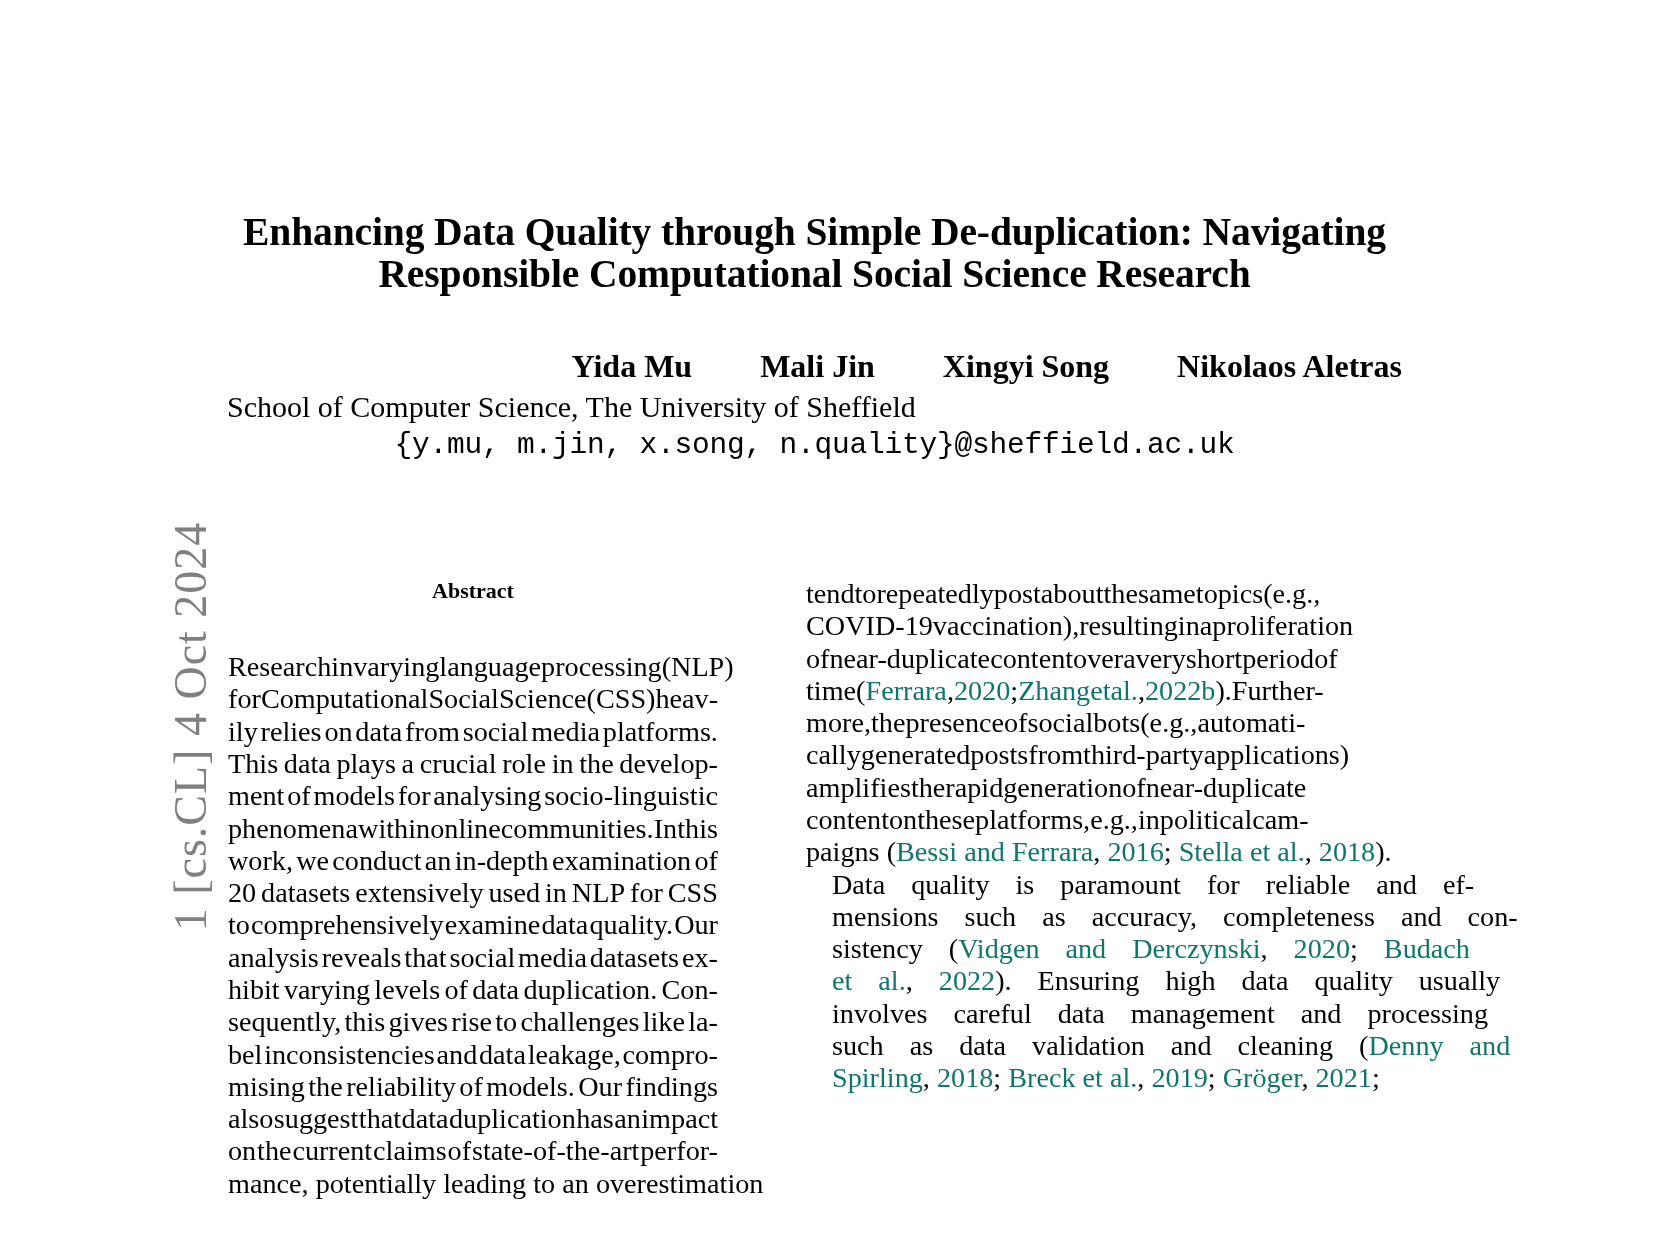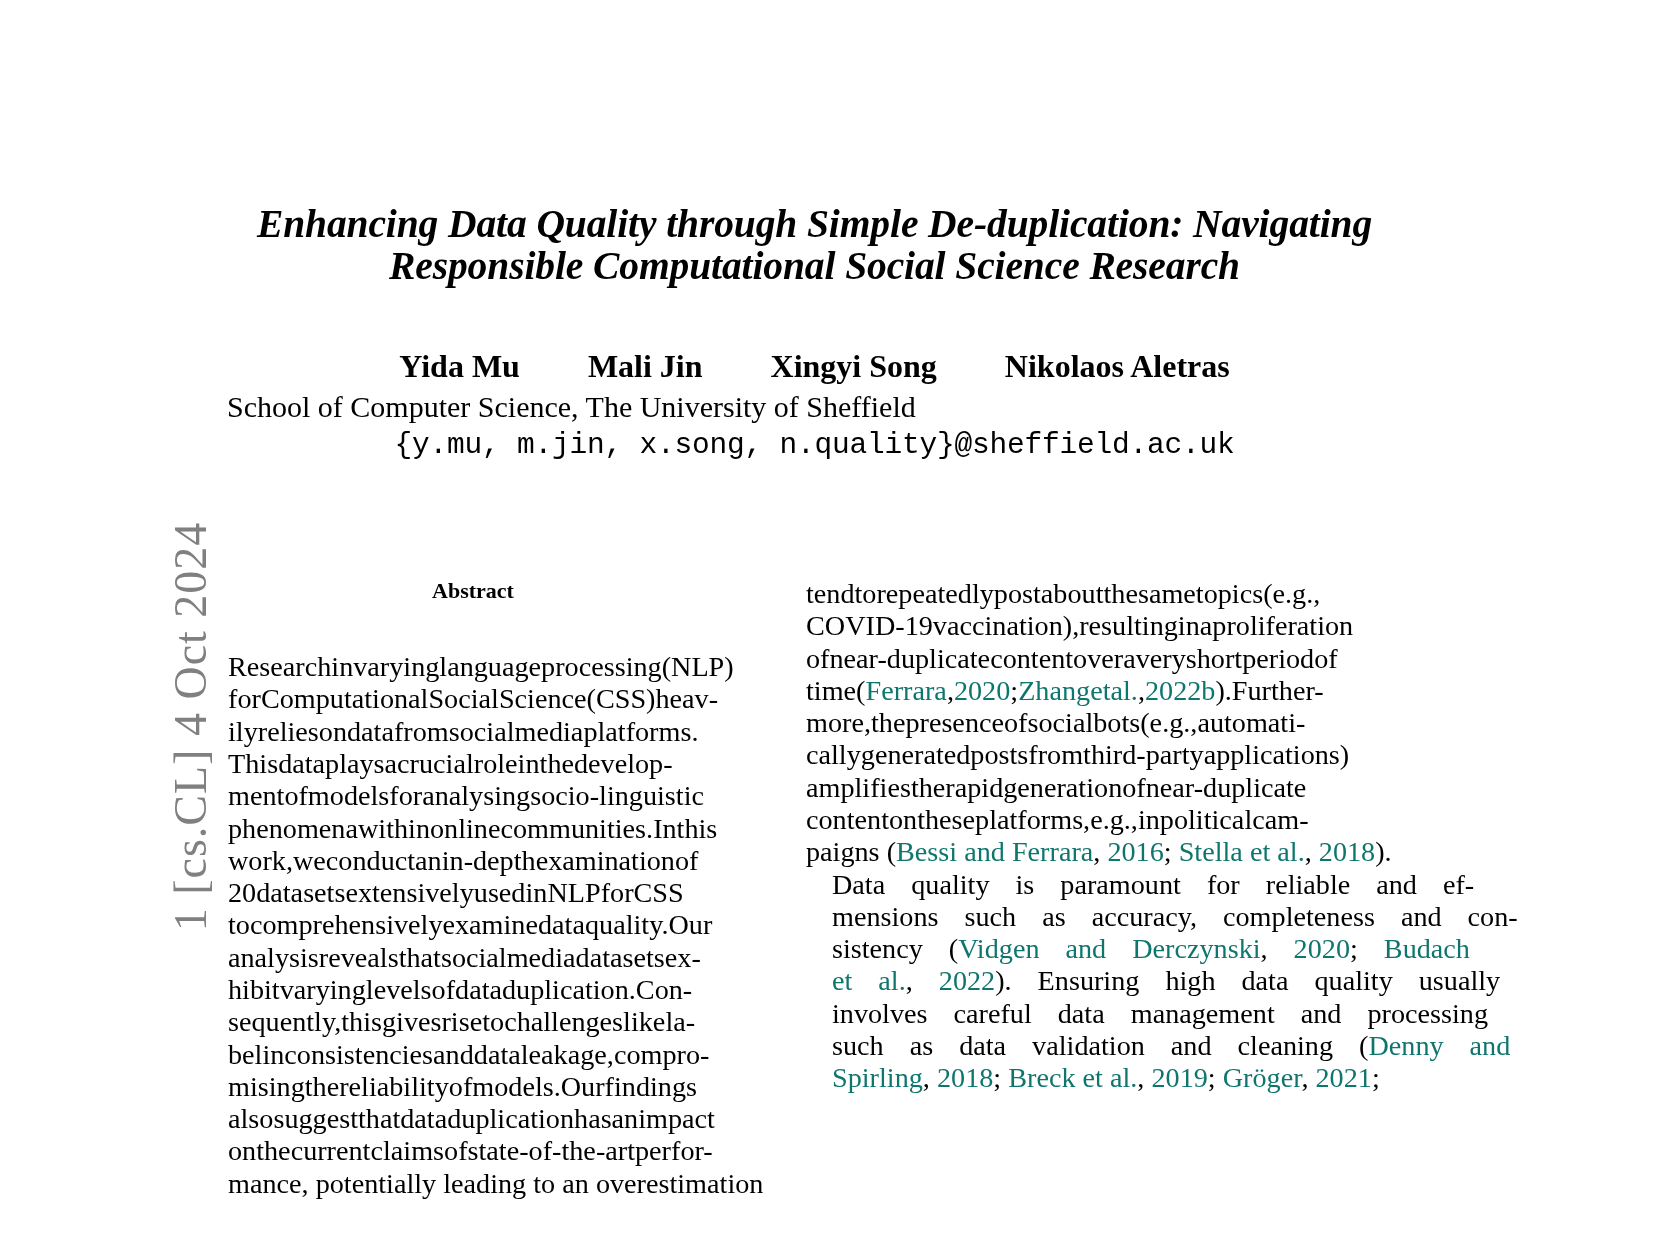--- a/index.html
+++ b/index.html
@@ -39,42 +39,41 @@
     position: absolute;
     left: 0;
     top: 0;
     width: 1654px;
     height: 1241px;
   }
 
   .title-block {
     position: absolute;
     left: 227px;
-    top: 204px;
+    top: 212px;
     width: 1175px;
     text-align: center;
-    font-style: italic;
   }
   .paper-title {
     font-size: 39.5px;
     font-weight: bold;
     line-height: 1.06;
     letter-spacing: -0.1px;
     margin: 0;
   }
   .paper-title .line2 {
     display: block;
   }
 
   .authors-row {
     position: absolute;
     left: 227px;
     top: 348px;
     width: 1175px;
-    text-align: center;
+    text-align: right;
     font-size: 32px;
     font-weight: bold;
     white-space: nowrap;
   }
   .authors-row .author {
     display: inline-block;
   }
   .authors-row .gap {
     display: inline-block;
     width: 68px;
@@ -136,20 +135,21 @@
     text-decoration: none;
   }
 
   
   .ln {
     display: block;
     white-space: nowrap;
   }
   .ln.j {
     display: flex;
+    justify-content: space-between;
     white-space: nowrap;
   }
   .ln.j > span { white-space: pre; }
 </style>
 </head>
 <body>
 
 <div class="page">
 
   <div class="arxiv-stamp">1  [cs.CL]  4 Oct 2024</div>

